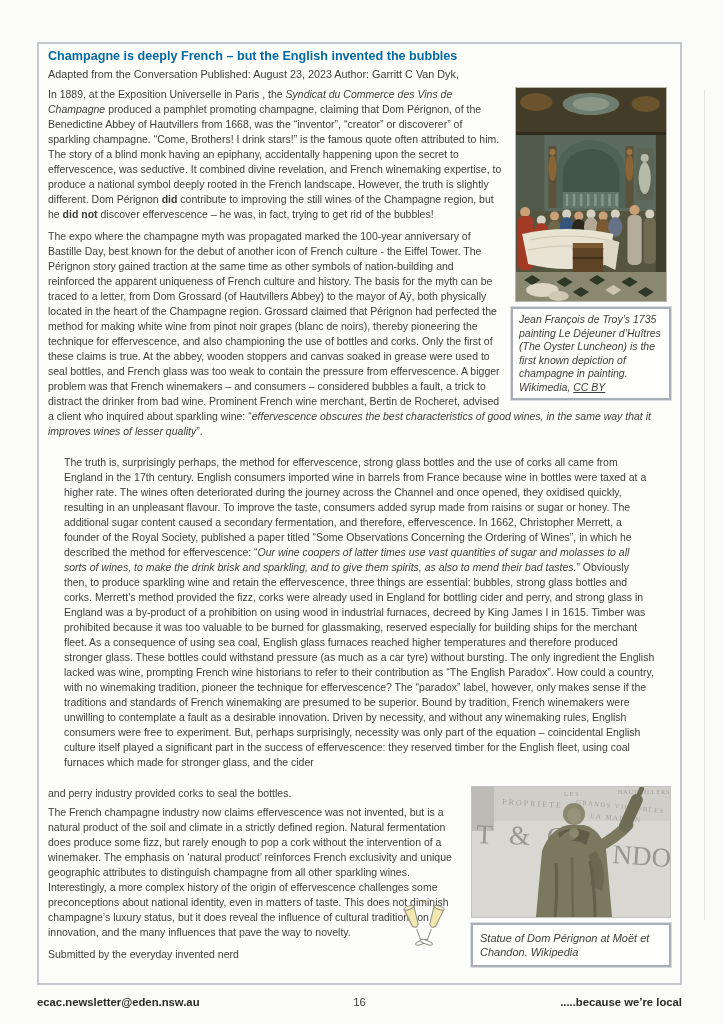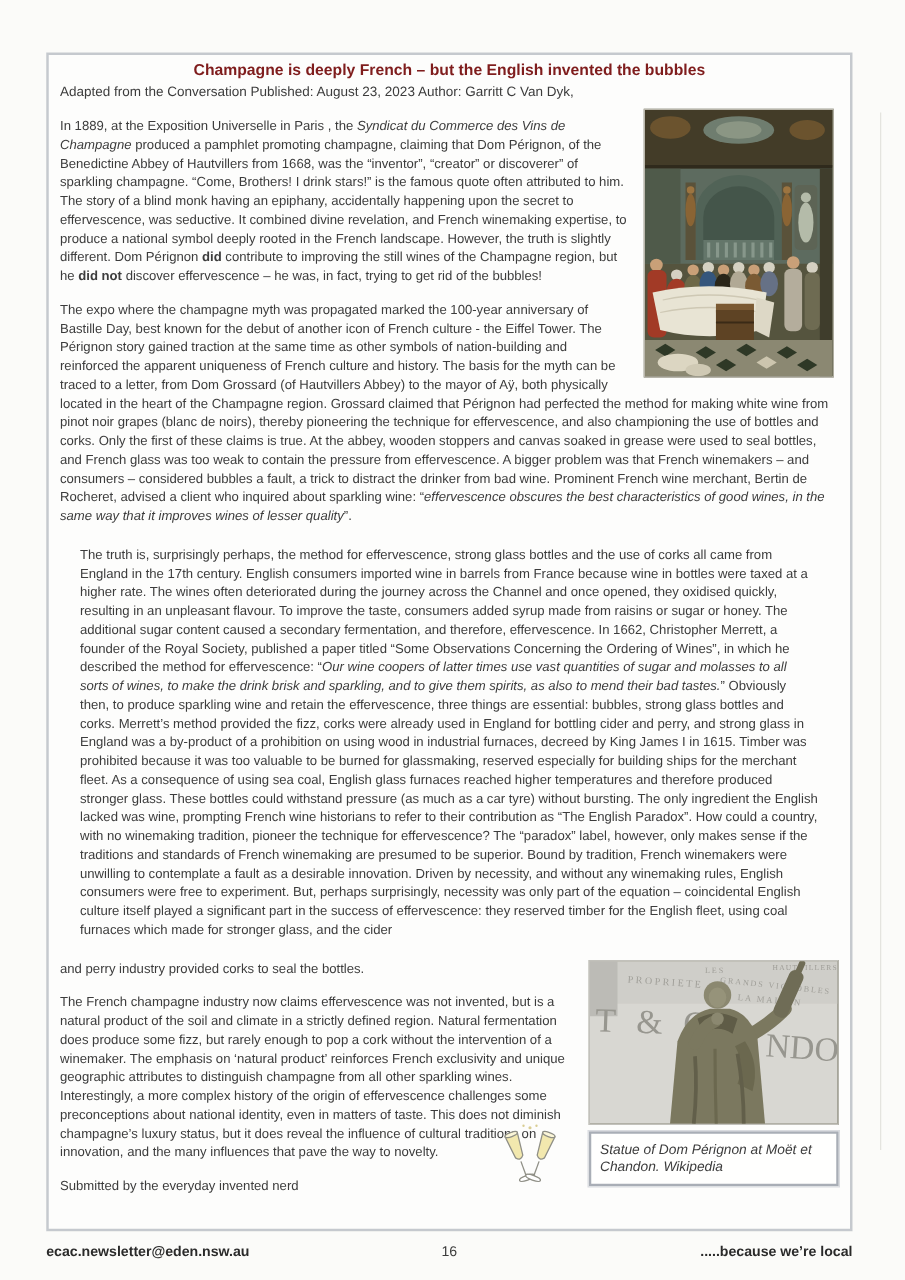--- a/index.html
+++ b/index.html
@@ -1,24 +1,24 @@
 <!DOCTYPE html>
 <html><head>
 <meta charset="utf-8">
 <style>
   html,body{margin:0;padding:0;background:#ffffff;}
   .page{position:relative;width:724px;height:1024px;background:#fbfbf9;overflow:hidden;
         font-family:"Liberation Sans",sans-serif;color:#3c3c3c;}
   .paper-edge{position:absolute;top:90px;right:19px;width:1px;height:830px;background:#e4e4df;}
   .frame{position:absolute;left:37px;top:42px;width:645px;height:943px;box-sizing:border-box;
          border:2px solid #c5c9ce;background:#fdfdfc;padding:4px 9px 5px 9px;overflow:hidden;}
-  .title{font-size:12.6px;font-weight:bold;text-align:center;color:#7f1d1d;margin:1px 0 4px 0;}
+  .title{font-size:12.6px;font-weight:bold;text-align:left;color:#0369a1;margin:1px 0 4px 0;}
   .byline{font-size:10.8px;line-height:15px;margin:0 0 5px 0;}
   .bodytext{font-size:10.5px;line-height:15px;}
-  .bodytext p{margin:12px 0 7px 0;}
+  .bodytext p{margin:0 0 7px 0;}
   .bodytext p.nogap{margin:16px;}
   .bodytext p.smallgap{margin:0 0 4px 0;}
   .b{font-weight:bold;}
   .i{font-style:italic;}
   .u{text-decoration:underline;}
   .submitted{margin-top:2px;}
   
   figure{margin:0;}
   .fig1{float:right;width:160px;margin:20px 0 4px 8px;}
   .fig2{float:right;width:200px;margin:0 0 2px 8px;}
@@ -117,20 +117,21 @@
             <path d="M72,192 l8,-5 l8,5 l-8,5 z" fill="#2e3826"></path>
               <path d="M104,194 l8,-5 l8,5 l-8,5 z" fill="#2e3826"></path>
             <path d="M24,202 l8,-5 l8,5 l-8,5 z" fill="#ccc5ae"></path>
               <path d="M56,204 l8,-5 l8,5 l-8,5 z" fill="#2e3826"></path>
             <path d="M88,202 l8,-5 l8,5 l-8,5 z" fill="#ccc5ae"></path>
               <path d="M120,204 l8,-5 l8,5 l-8,5 z" fill="#2e3826"></path>
             <ellipse cx="26" cy="202" rx="16" ry="7" fill="#dcd6c2"></ellipse>
             <ellipse cx="42" cy="208" rx="10" ry="5" fill="#cfc9b4"></ellipse>
           </svg>
         </div>
+        <figcaption class="capbox"><span>Jean François de Troy’s 1735 painting Le Déjeuner d’Huîtres (The Oyster Luncheon) is the first known depiction of champagne in painting. Wikimedia, </span><span class="u">CC BY</span></figcaption>
       </figure>
 
       <div class="byline">
         <div>Adapted from the Conversation Published: August 23, 2023 Author: Garritt C Van Dyk,</div>
       </div>
 
       <p><span>In 1889, at the Exposition Universelle in Paris , the </span><span class="i">Syndicat du Commerce des Vins de Champagne</span><span> produced a pamphlet promoting champagne, claiming that Dom Pérignon, of the Benedictine Abbey of Hautvillers from 1668, was the “inventor”, “creator” or discoverer” of sparkling champagne. “Come, Brothers! I drink stars!” is the famous quote often attributed to him. The story of a blind monk having an epiphany, accidentally happening upon the secret to effervescence, was seductive. It combined divine revelation, and French winemaking expertise, to produce a national symbol deeply rooted in the French landscape. However, the truth is slightly different. Dom Pérignon </span><span class="b">did</span><span> contribute to improving the still wines of the Champagne region, but he </span><span class="b">did not</span><span> discover effervescence – he was, in fact, trying to get rid of the bubbles!</span></p>
       <p><span>The expo where the champagne myth was propagated marked the 100-year anniversary of Bastille Day, best known for the debut of another icon of French culture - the Eiffel Tower. The Pérignon story gained traction at the same time as other symbols of nation-building and reinforced the apparent uniqueness of French culture and history. The basis for the myth can be traced to a letter, from Dom Grossard (of Hautvillers Abbey) to the mayor of Aÿ, both physically located in the heart of the Champagne region. Grossard claimed that Pérignon had perfected the method for making white wine from pinot noir grapes (blanc de noirs), thereby pioneering the technique for effervescence, and also championing the use of bottles and corks. Only the first of these claims is true. At the abbey, wooden stoppers and canvas soaked in grease were used to seal bottles, and French glass was too weak to contain the pressure from effervescence. A bigger problem was that French winemakers – and consumers – considered bubbles a fault, a trick to distract the drinker from bad wine. Prominent French wine merchant, Bertin de Rocheret, advised a client who inquired about sparkling wine: “</span><span class="i">effervescence obscures the best characteristics of good wines, in the same way that it improves wines of lesser quality</span><span>”.</span></p>
       <p class="nogap"><span>The truth is, surprisingly perhaps, the method for effervescence, strong glass bottles and the use of corks all came from England in the 17th century. English consumers imported wine in barrels from France because wine in bottles were taxed at a higher rate. The wines often deteriorated during the journey across the Channel and once opened, they oxidised quickly, resulting in an unpleasant flavour. To improve the taste, consumers added syrup made from raisins or sugar or honey. The additional sugar content caused a secondary fermentation, and therefore, effervescence. In 1662, Christopher Merrett, a founder of the Royal Society, published a paper titled “Some Observations Concerning the Ordering of Wines”, in which he described the method for effervescence: “</span><span class="i">Our wine coopers of latter times use vast quantities of sugar and molasses to all sorts of wines, to make the drink brisk and sparkling, and to give them spirits, as also to mend their bad tastes.</span><span>” Obviously then, to produce sparkling wine and retain the effervescence, three things are essential: bubbles, strong glass bottles and corks. Merrett’s method provided the fizz, corks were already used in England for bottling cider and perry, and strong glass in England was a by-product of a prohibition on using wood in industrial furnaces, decreed by King James I in 1615. Timber was prohibited because it was too valuable to be burned for glassmaking, reserved especially for building ships for the merchant fleet. As a consequence of using sea coal, English glass furnaces reached higher temperatures and therefore produced stronger glass. These bottles could withstand pressure (as much as a car tyre) without bursting. The only ingredient the English lacked was wine, prompting French wine historians to refer to their contribution as “The English Paradox”. How could a country, with no winemaking tradition, pioneer the technique for effervescence? The “paradox” label, however, only makes sense if the traditions and standards of French winemaking are presumed to be superior. Bound by tradition, French winemakers were unwilling to contemplate a fault as a desirable innovation. Driven by necessity, and without any winemaking rules, English consumers were free to experiment. But, perhaps surprisingly, necessity was only part of the equation – coincidental English culture itself played a significant part in the success of effervescence: they reserved timber for the English fleet, using coal furnaces which made for stronger glass, and the cider</span></p>
 

